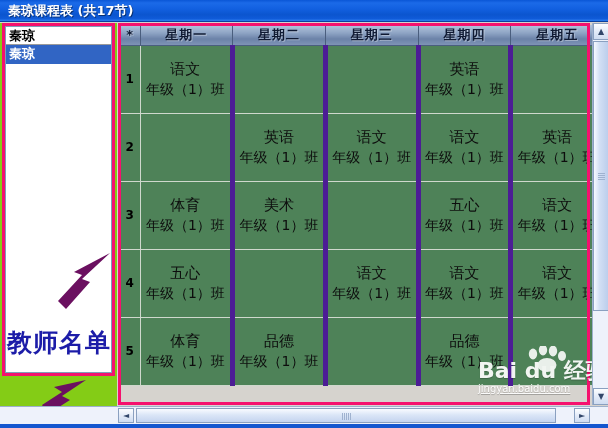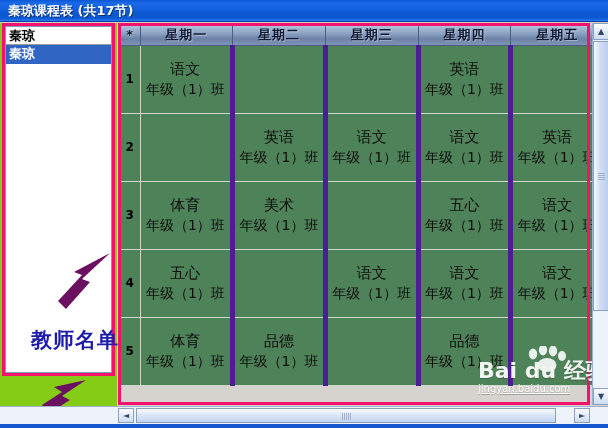--- a/index.html
+++ b/index.html
@@ -69,21 +69,21 @@
     color: #ffffff;
   }
 
   
   .anno-label {
     position: absolute;
     color: #1c1ca8;
     font-weight: bold;
     white-space: nowrap;
   }
-  #anno-teacher-list { left: 7px; top: 303px; font-size: 21px; letter-spacing: 1px; padding-left: 24px; }
+  #anno-teacher-list { left: 7px; top: 303px; font-size: 25px; letter-spacing: 1px; }
   #anno-initial      { left: 22px; top: 341px; font-size: 25px; letter-spacing: 1px; }
 
   .arrow-svg { position: absolute; }
   #arrow-up    { left: 56px; top: 228px; }
   #arrow-down  { left: 40px; top: 355px; }
 
   
   #qq-frame {
     position: absolute; left: 2px; top: 385px;
     width: 113px; height: 26px;

